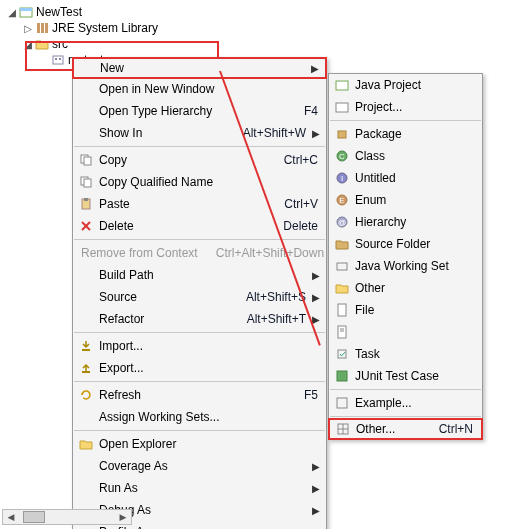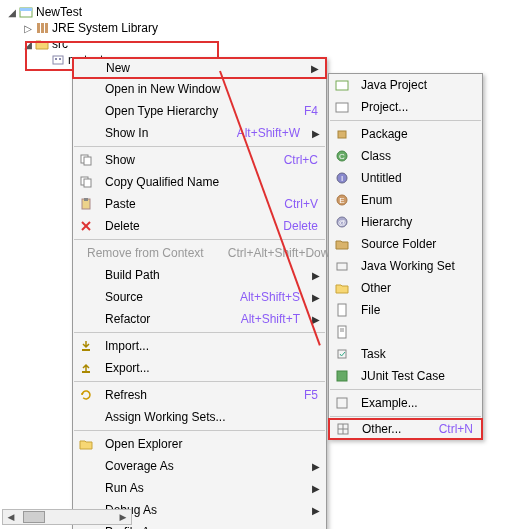--- a/index.html
+++ b/index.html
@@ -6,25 +6,25 @@
   body { font-family: "Segoe UI", Tahoma, sans-serif; font-size: 12px; background: #fff; width: 512px; height: 529px; overflow: hidden; position: relative; color: #000; }
   .tree { padding: 4px 0 0 6px; }
   .tree-row { display: flex; align-items: center; height: 16px; }
   .tree-arrow { width: 12px; text-align: center; color: #555; font-size: 10px; cursor: default; }
   .tree-icon { width: 16px; height: 16px; display:inline-flex; align-items:center; justify-content:center; margin-right: 2px; }
   .tree-label {}
   .tree-indent1 { padding-left: 16px; }
   .tree-indent2 { padding-left: 32px; }
   .highlight-box { position: absolute; border: 2px solid #e03030; pointer-events: none; }
   .context-menu { position: absolute; background: #f4f4f4; border: 1px solid #9a9a9a; box-shadow: 2px 2px 4px rgba(0,0,0,.25); }
-  .menu-item { display:flex; align-items:center; height:22px; padding:0 8px 0 4px; cursor:default;gap:6px; }
+  .menu-item { display:flex; align-items:center; height:22px; padding:0 8px 0 4px; cursor:default; }
   .menu-item.disabled { color: #9a9a9a; }
   .menu-icon { width: 18px; height:16px; display:inline-flex; align-items:center; justify-content:center; }
   .menu-label { flex:1; padding-left:4px; white-space:nowrap; }
-  .menu-shortcut { color:#8b5cf6; padding-left:18px; white-space:nowrap; }
+  .menu-shortcut { color:#0f172a; padding-left:18px; white-space:nowrap; }
   .menu-arrow { width:12px; text-align:right; color:#333; font-size:10px; padding-left:6px; }
   .menu-sep { height:1px; background:#c8c8c8; margin:2px 1px; }
   .menu-highlight { border:2px solid #e03030; margin:-1px; }
   .connector { position:absolute; background:#e03030; pointer-events:none; }
   .connector.diag { height:2px; transform-origin:left center; }
   .scroll-stub { position:absolute; left:2px; bottom:4px; width:130px; height:16px; border:1px solid #bbb; background:#f0f0f0; display:flex; align-items:center; }
   .scroll-btn { width:16px; height:14px; display:flex; align-items:center; justify-content:center; color:#555; font-size:9px; }
   .scroll-thumb { width:22px; height:12px; background:#cfcfcf; border:1px solid #9a9a9a; margin-left:4px; }
   svg { display:block; }
 </style>
@@ -99,21 +99,21 @@
     <span class="menu-arrow">▶</span>
   </div>
   <div class="menu-sep"></div>
   <div class="menu-item">
     <span class="menu-icon">
         <svg width="14" height="14">
           <rect x="2" y="2" width="7" height="8" fill="#fff" stroke="#888"></rect>
           <rect x="5" y="4" width="7" height="8" fill="#fff" stroke="#888"></rect>
         </svg>
       </span>
-    <span class="menu-label">Show</span>
+    <span class="menu-label">Copy</span>
     <span class="menu-shortcut">Ctrl+C</span>
   </div>
   <div class="menu-item">
     <span class="menu-icon">
         <svg width="14" height="14">
           <rect x="2" y="2" width="7" height="8" fill="#fff" stroke="#888"></rect>
           <rect x="5" y="4" width="7" height="8" fill="#fff" stroke="#888"></rect>
         </svg>
       </span>
     <span class="menu-label">Copy Qualified Name</span>

